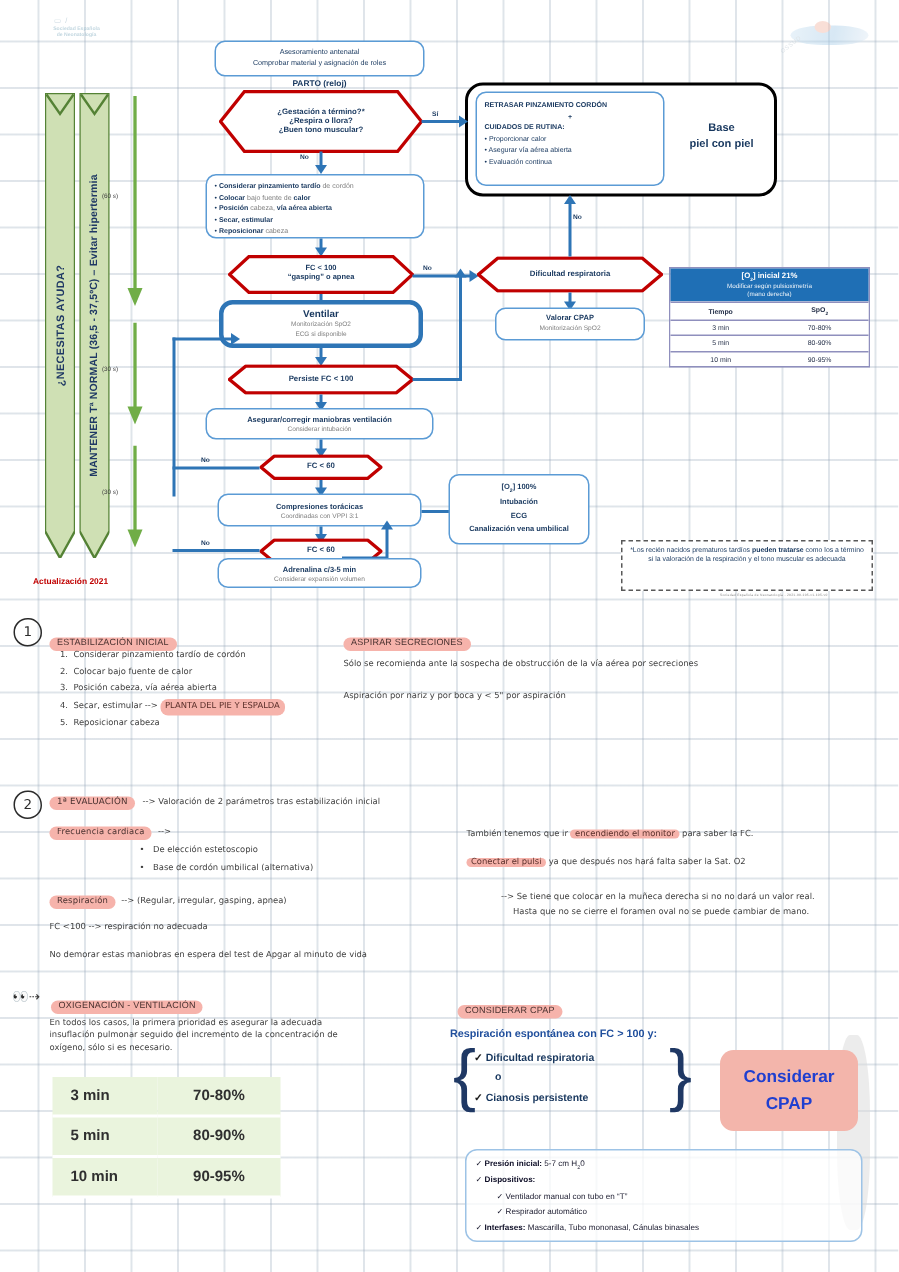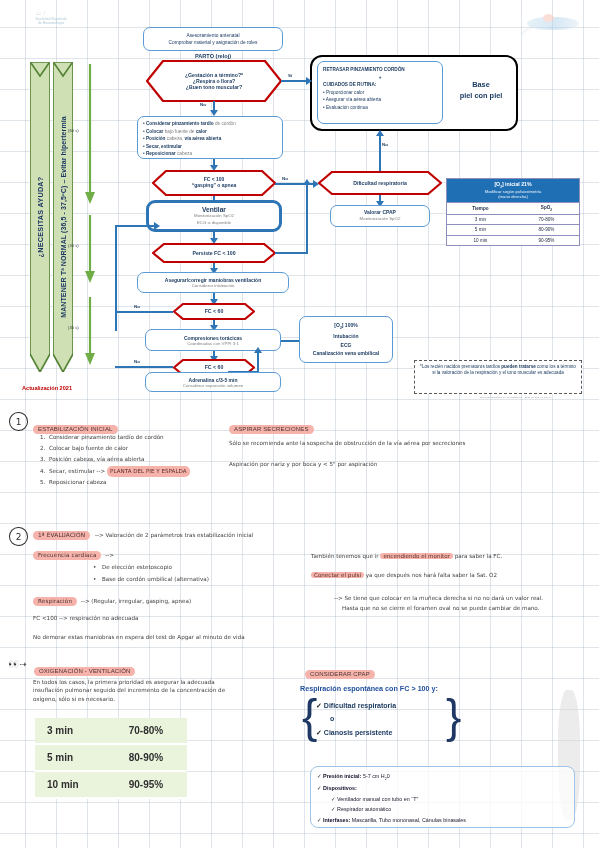--- a/index.html
+++ b/index.html
@@ -490,20 +490,24 @@
 
   <div class="brace" style="left:2px;top:9px;font-size:46px;line-height:46px;">{</div>
   <div class="brace" style="left:146px;top:9px;font-size:46px;line-height:46px;">}</div>
 
   <div id="cpapbullets" style="left:16px;top:15px;width:130px;">
     <div><span class="chk">✓</span> <span>Dificultad respiratoria</span></div>
     <div style="padding-left:14px;font-weight:bold;"><span>o</span></div>
     <div><span class="chk">✓</span> <span>Cianosis persistente</span></div>
   </div>
 
+  <div id="cpapbtn" style="left:180px;top:16px;width:92px;height:54px;">
+    <span>Considerar</span>
+    <span>CPAP</span>
+  </div>
 
   <div id="cpapdetail" style="left:10px;top:82px;width:265px;height:62px;">
     <div><span>✓</span> <b>Presión inicial:</b><span> 5-7 cm H<sub style="font-size:3.6px">2</sub>0</span></div>
     <div><span>✓</span> <b>Dispositivos:</b></div>
     <div style="padding-left:14px;"><span>✓</span> <span>Ventilador manual con tubo en “T”</span></div>
     <div style="padding-left:14px;"><span>✓</span> <span>Respirador automático</span></div>
     <div><span>✓</span> <b>Interfases:</b><span>  Mascarilla,  Tubo mononasal,  Cánulas binasales</span></div>
   </div>
 </div>
 

